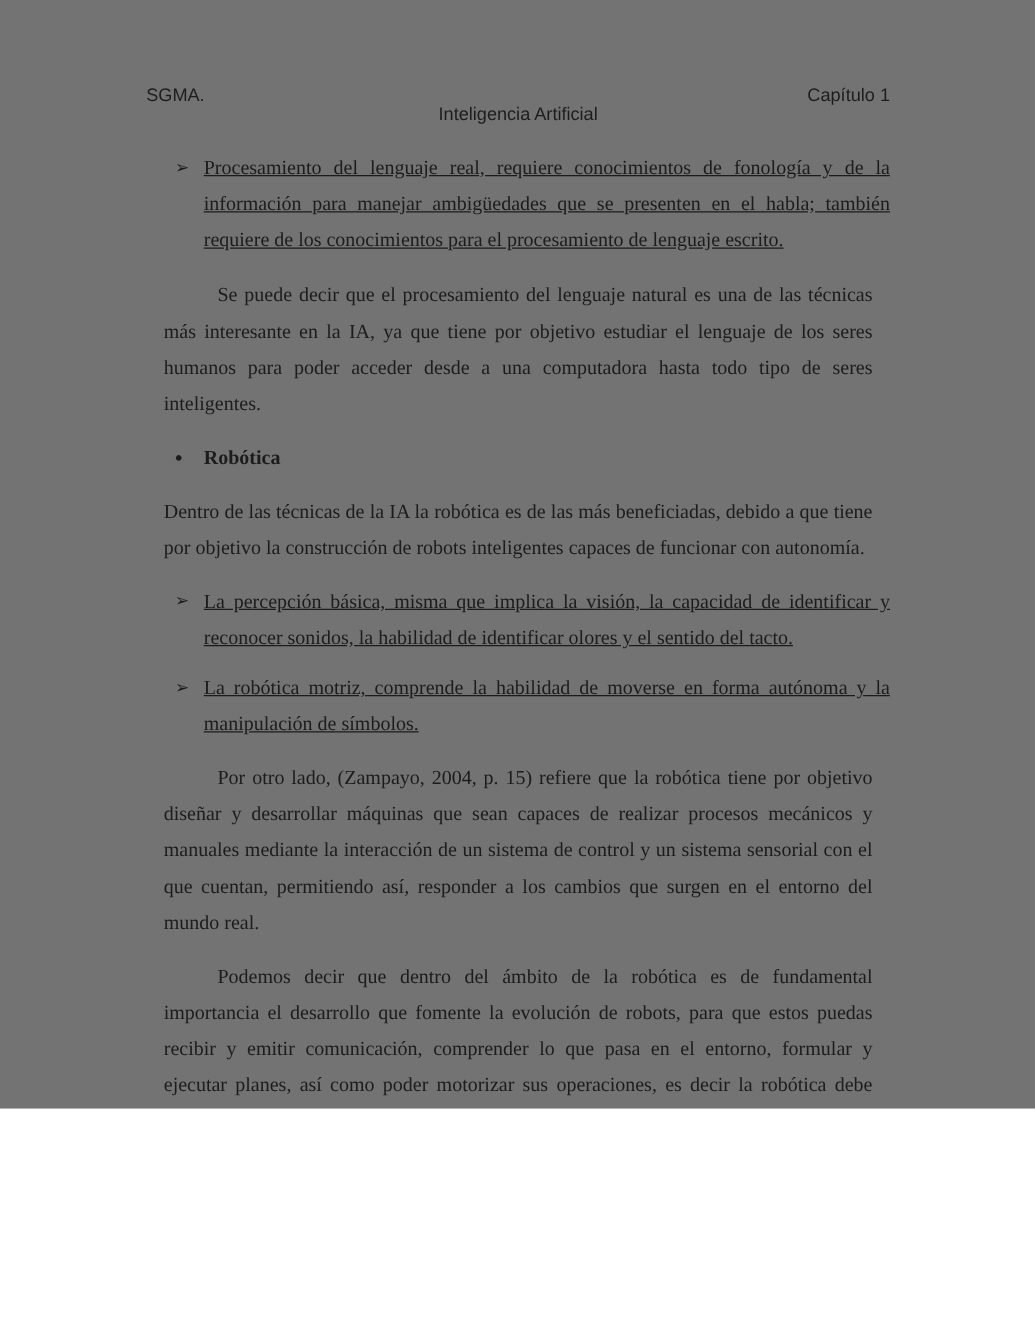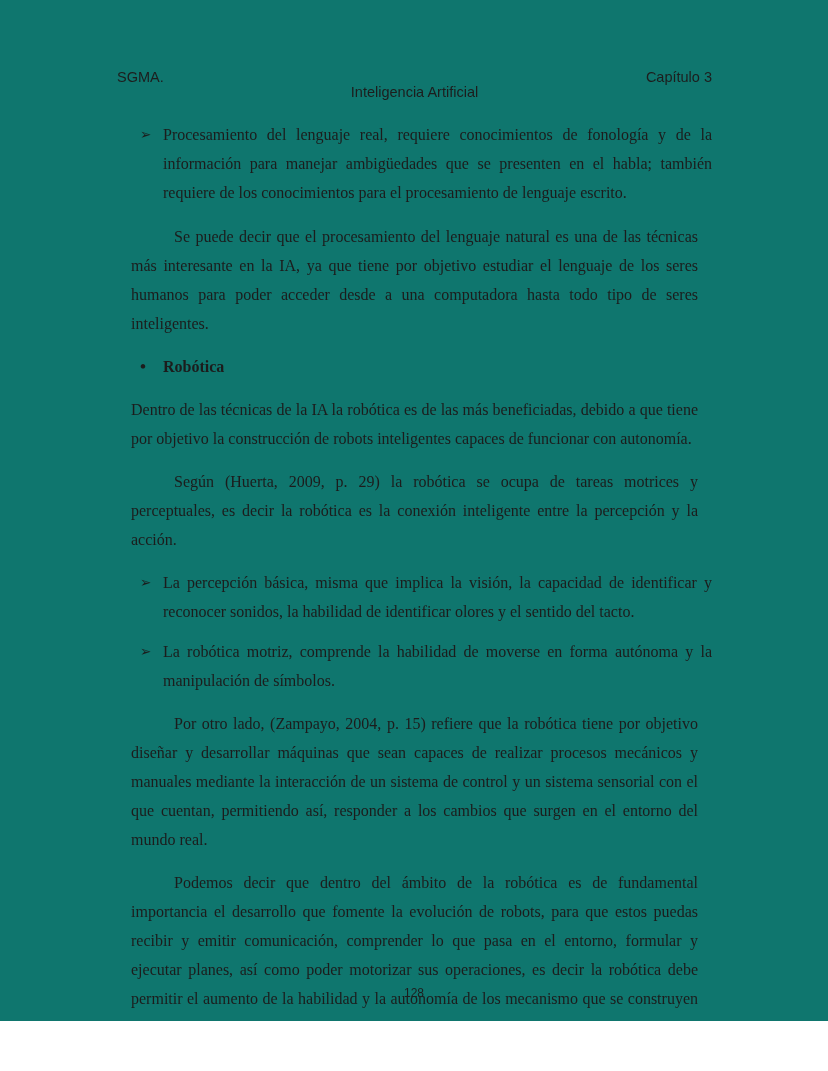--- a/index.html
+++ b/index.html
@@ -3,23 +3,23 @@
 <meta charset="utf-8">
 <style>
   html, body {
     margin: 0;
     padding: 0;
     background: #ffffff;
   }
   .page {
     position: relative;
     width: 828px;
-    height: 1021px;
+    height: 887px;
     box-sizing: border-box;
-    background: #0f766e;
+    background: #737373;
     color: #1c1c1c;
     padding: 68px 116px 0 117px;
     font-family: "Liberation Serif", "DejaVu Serif", serif;
     font-size: 16px;
     overflow: hidden;
   }
   .header {
     display: grid;
     grid-template-columns: 1fr auto 1fr;
     font-family: "Liberation Sans", "DejaVu Sans", sans-serif;
@@ -59,20 +59,21 @@
   }
   .arrow-marker {
     font-family: "DejaVu Sans", "Liberation Sans", sans-serif;
     font-size: 13.5px;
   }
   .li-text {
     margin: 0;
     line-height: 29px;
     text-align: justify;
     text-align-last: left;
+    text-decoration: underline;
   }
   .heading {
     font-weight: bold;
     line-height: 29px;
   }
   .heading .marker {
     font-size: 17px;
   }
   .footer {
     position: absolute;
@@ -87,38 +88,37 @@
   }
 </style>
 </head>
 <body>
 
 <div class="page">
 
   <div class="header">
     <span class="h-left">SGMA.</span>
     <span class="h-center">Inteligencia Artificial</span>
-    <span class="h-right">Capítulo 3</span>
+    <span class="h-right">Capítulo 1</span>
   </div>
 
   <div class="block li mb15">
     <span class="marker arrow-marker">➢</span>
     <p class="li-text">Procesamiento del lenguaje real, requiere conocimientos de fonología y de la información para manejar ambigüedades que se presenten en el habla; también requiere de los conocimientos para el procesamiento de lenguaje escrito.</p>
   </div>
 
   <p class="block para indent mb7">Se puede decir que el procesamiento del lenguaje natural es una de las técnicas más interesante en la IA, ya que tiene por objetivo estudiar el lenguaje de los seres humanos para poder acceder desde a una computadora hasta todo tipo de seres inteligentes.</p>
 
   <div class="block li heading mb13">
     <span class="marker">•</span>
     <span class="heading-text">Robótica</span>
   </div>
 
   <p class="block para">Dentro de las técnicas de la IA la robótica es de las más beneficiadas, debido a que tiene por objetivo la construcción de robots inteligentes capaces de funcionar con autonomía.</p>
 
-  <p class="block para indent mb12">Según (Huerta, 2009, p. 29) la robótica se ocupa de tareas motrices y perceptuales, es decir la robótica es la conexión inteligente entre la percepción y la acción.</p>
 
 
   <div class="block li">
     <span class="marker arrow-marker">➢</span>
     <p class="li-text">La percepción básica, misma que implica la visión, la capacidad de identificar y reconocer sonidos, la habilidad de identificar olores y el sentido del tacto.</p>
   </div>
 
   <div class="block li mb12">
     <span class="marker arrow-marker">➢</span>
     <p class="li-text">La robótica motriz, comprende la habilidad de moverse en forma autónoma y la manipulación de símbolos.</p>

